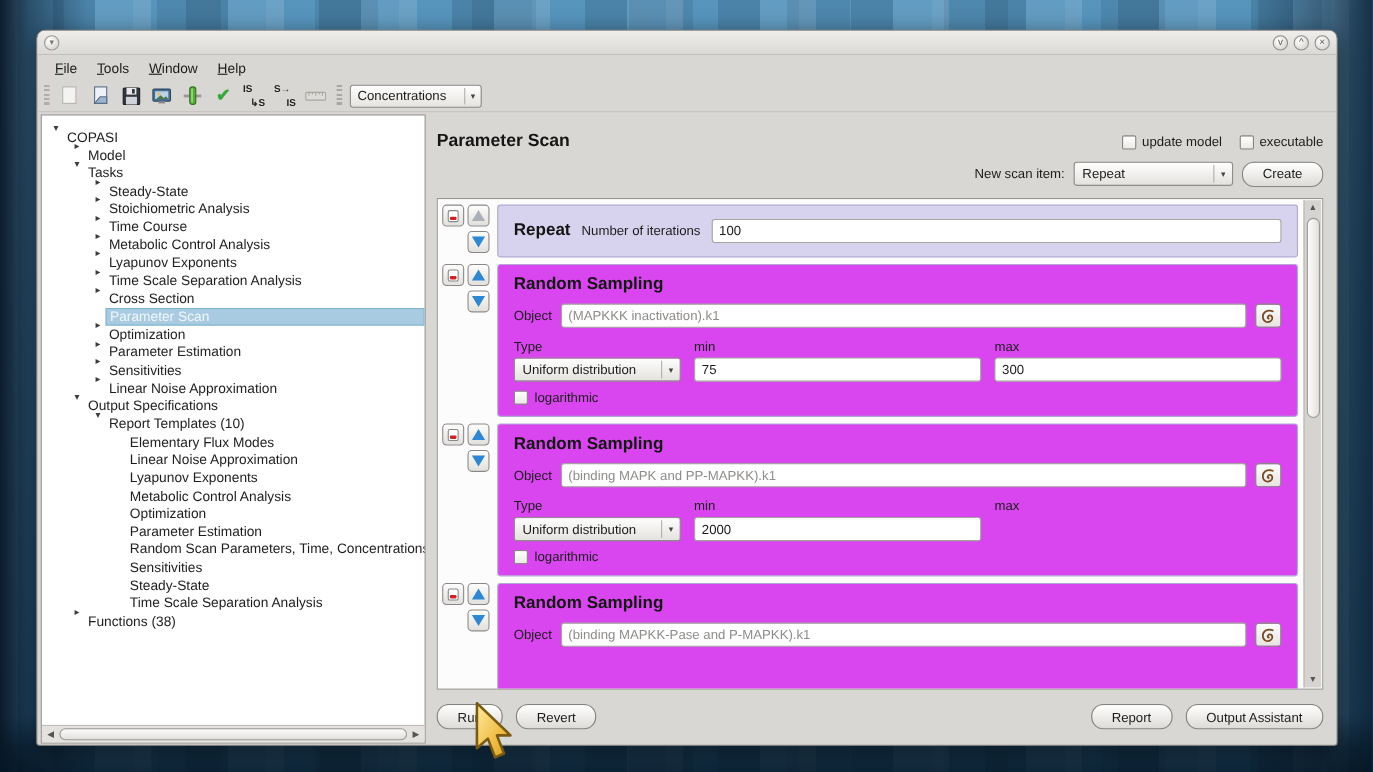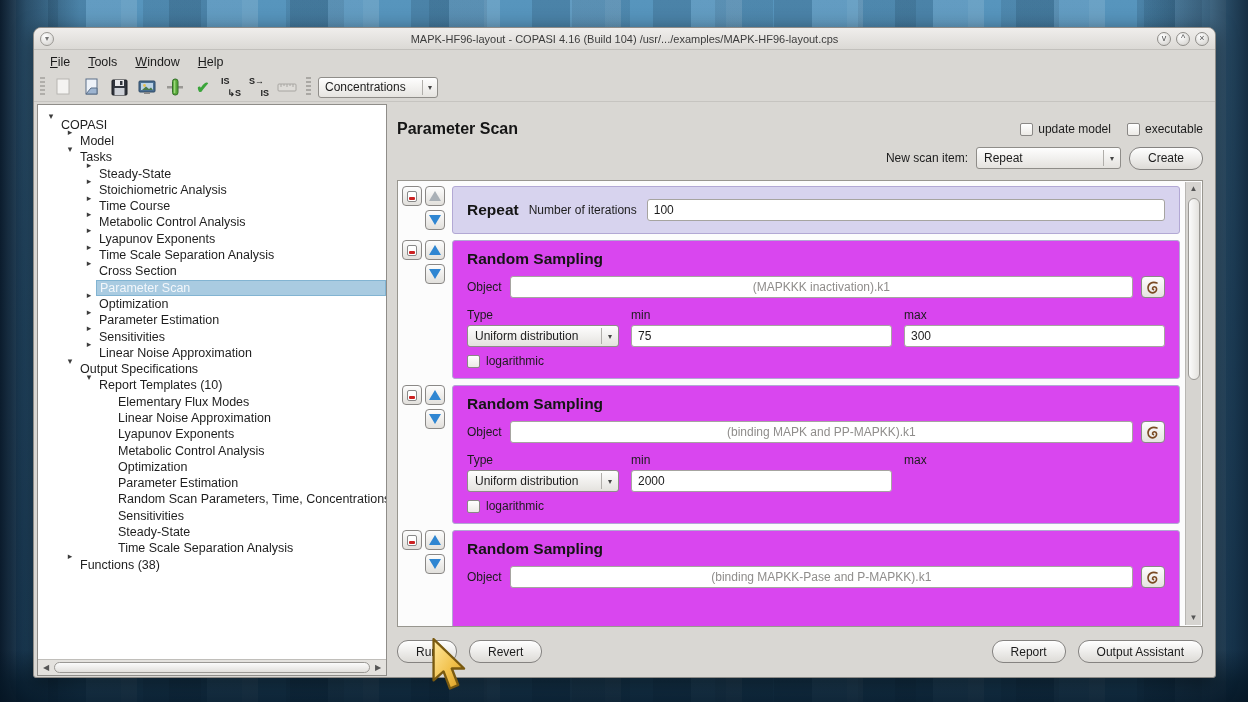--- a/index.html
+++ b/index.html
@@ -179,21 +179,21 @@
   .field-label { font-size:12px; color:#1c1c1c; }
   .text-input {
     height:22px; border:1px solid #a6a4a0; border-radius:3px; background:#fff;
     font-family:"Liberation Sans", sans-serif; font-size:12px; color:#1c1c1c; padding:0 6px;
   }
   .repeat-panel .text-input { flex:1; }
 
   .random-panel { padding:7px 14px 10px; }
   .random-panel .panel-title { margin:2px 0 8px; }
   .obj-row { display:flex; align-items:center; gap:8px; }
-  .obj-input { flex:1; color:#8f8d8b;text-align:center; }
+  .obj-input { flex:1; color:#8f8d8b; }
   .obj-pick-btn {
     width:24px; height:22px; border:1px solid #8a8886; border-radius:4px;
     background:linear-gradient(180deg,#fdfdfd,#e6e4e0);
     display:flex; align-items:center; justify-content:center; flex:none;
   }
   .grid-3 { display:grid; grid-template-columns:152px 1fr 1fr; column-gap:12px; }
   .labels-3 { margin-top:10px; margin-bottom:3px; }
   .log-row { margin-top:7px; display:flex; align-items:center; gap:6px; }
 
   
@@ -221,21 +221,20 @@
   .cursor { position:absolute; left:429px; top:638px; width:42px; height:54px; z-index:50; }
 </style>
 </head>
 <body>
 
 <div class="desktop">
   <div class="window">
 
     <div class="titlebar">
       <div class="win-menu-btn">▾</div>
-      <div class="title-text">MAPK-HF96-layout - COPASI 4.16 (Build 104) /usr/.../examples/MAPK-HF96-layout.cps</div>
       <div class="win-controls">
         <div class="win-btn">v</div>
         <div class="win-btn">^</div>
         <div class="win-btn">×</div>
       </div>
     </div>
 
     <div class="menubar">
       <span class="menu-item">File</span>
       <span class="menu-item">Tools</span>

